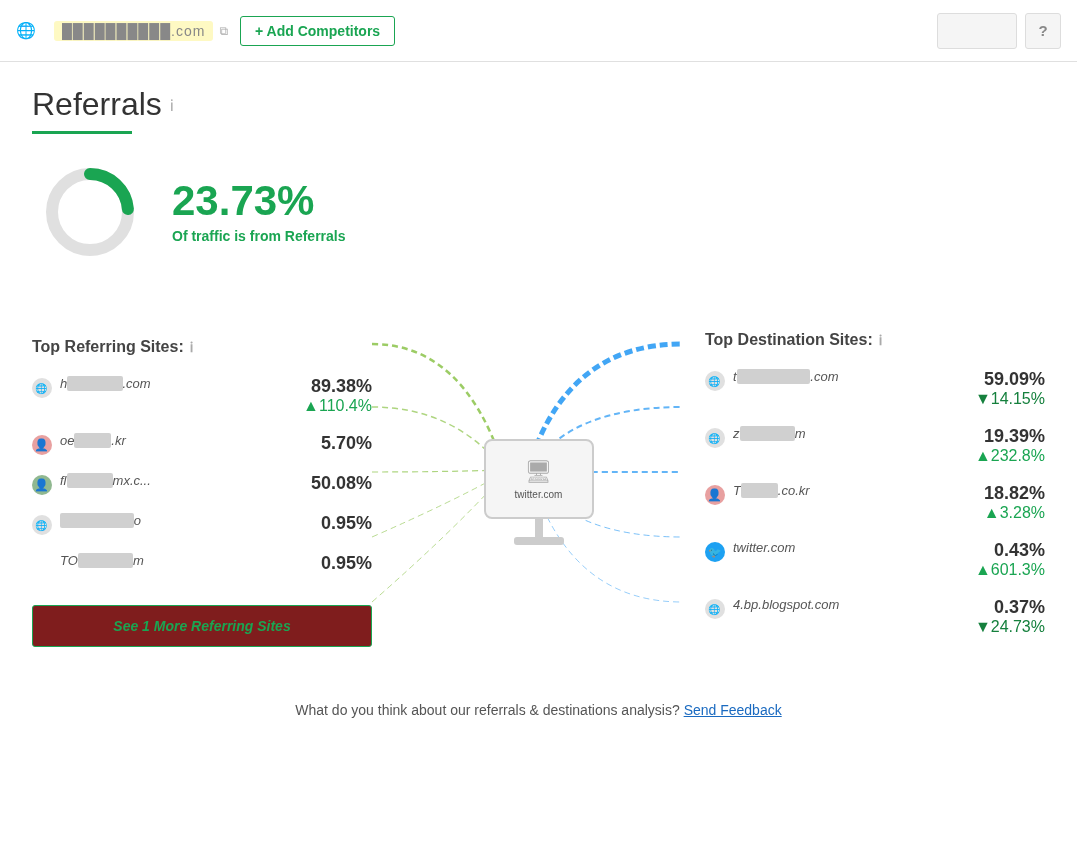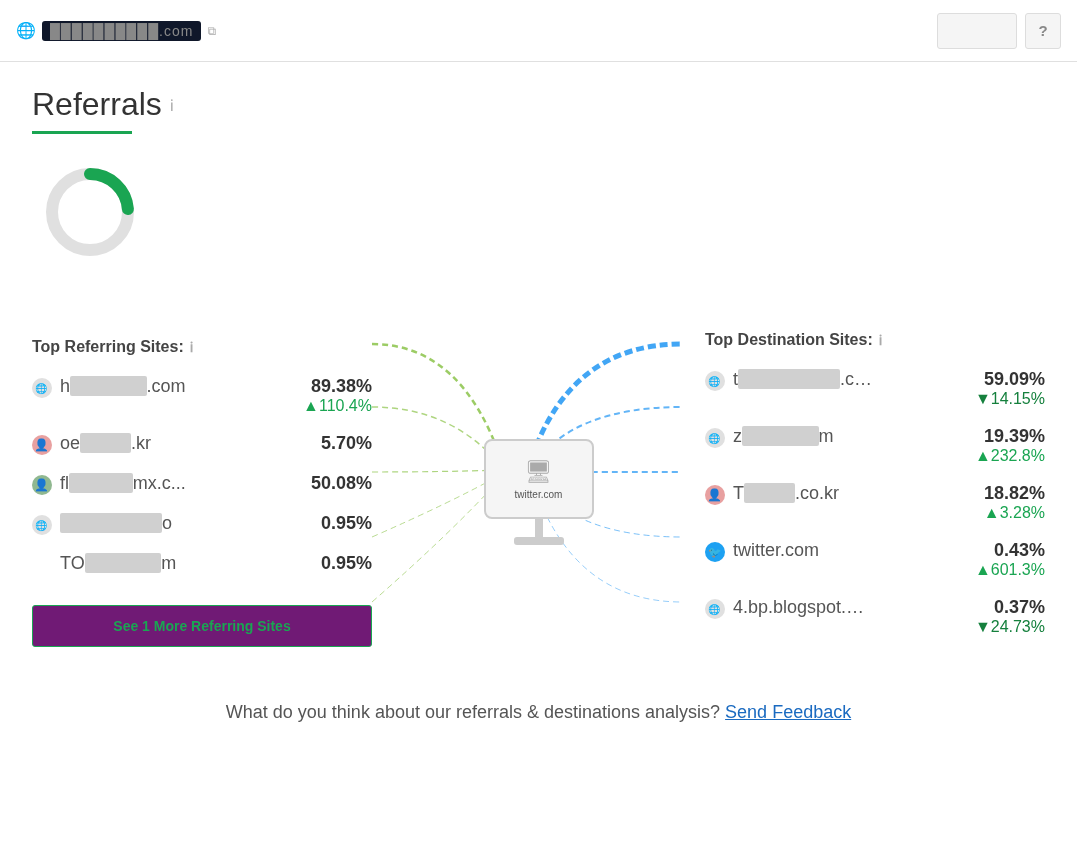--- a/index.html
+++ b/index.html
@@ -27,26 +27,27 @@
       gap: 6px;
       font-size: 15px;
       color: #555;
       margin-right: 12px;
     }
     .header-domain .globe-icon {
       color: #aaa;
       font-size: 16px;
     }
     .header-domain .domain-text {
-      background: #0f172a;
+      background: #fef9c3;
       border-radius: 3px;
       padding: 2px 8px;
       font-size: 14px;
       color: #888;
       letter-spacing: 1px;
+      margin-left: 12px;
     }
     .header-domain .ext-link {
       color: #aaa;
       font-size: 12px;
     }
     .add-competitors-btn {
       border: 1.5px solid #1aa552;
       color: #1aa552;
       background: #fff;
       padding: 6px 14px;
@@ -184,27 +185,28 @@
       justify-content: center;
       font-size: 10px;
       color: #999;
       margin-top: 2px;
     }
     .site-icon.twitter {
       background: #1da1f2;
       color: #fff;
     }
     .site-name {
-      font-size: 18px;
+      font-size: 13px;
       color: #555;
       min-width: 110px;
       max-width: 140px;
       overflow: hidden;
       text-overflow: ellipsis;
       white-space: nowrap;
+      font-style: italic;
     }
     .site-stats {
       margin-left: auto;
       text-align: right;
     }
     .site-percent {
       font-size: 18px;
       font-weight: 700;
       color: #333;
     }
@@ -215,29 +217,30 @@
       justify-content: flex-end;
       gap: 2px;
     }
     .site-change.up { color: #1aa552; }
     .site-change.down { color: #15803d; }
 
     
     .see-more-btn {
       border: 1.5px solid #1aa552;
       color: #1aa552;
-      background: #701a75;
+      background: #7f1d1d;
       padding: 12px 20px;
       font-size: 14px;
       font-weight: 600;
       border-radius: 3px;
       cursor: pointer;
       width: 100%;
       text-align: center;
       margin-top: 12px;
+      font-style: italic;
     }
 
     .main-content {
       display: flex;
       gap: 0;
       align-items: center;
       position: relative;
     }
 
     .left-panel {
@@ -253,21 +256,21 @@
       display: flex;
       align-items: center;
       justify-content: center;
       position: relative;
       min-height: 380px;
     }
 
     
     .page-footer {
       text-align: center;
-      font-size: 18px;
+      font-size: 14px;
       color: #555;
       padding: 20px 0 10px;
     }
     .page-footer a {
       color: #1a6ac0;
       text-decoration: underline;
     }
 
     
     .computer-wrap {
@@ -312,20 +315,21 @@
   </style>
 </head>
 <body>
 
 <div class="header">
   <div class="header-domain">
     <span class="globe-icon">🌐</span>
     <span class="domain-text">██████████.com</span>
     <span class="ext-link">⧉</span>
   </div>
+  <button class="add-competitors-btn">+ Add Competitors</button>
   <div class="header-spacer"></div>
   <div class="header-right">
     <div class="header-search-box"></div>
     <div class="header-help-btn">?</div>
   </div>
 </div>
 
 <div class="page-content">
 
   <div class="page-title">
@@ -336,20 +340,27 @@
 
   <div class="donut-section">
     <div class="donut-container">
       <svg class="donut-svg" viewBox="0 0 100 100">
 
         <circle cx="50" cy="50" r="38" fill="none" stroke="#e0e0e0" stroke-width="12"></circle>
 
         <circle cx="50" cy="50" r="38" fill="none" stroke="#1aa552" stroke-width="12" stroke-dasharray="56.6 182.2" stroke-linecap="round"></circle>
       </svg>
     </div>
+    <div class="donut-stats">
+      <div class="donut-percent">23.73%</div>
+      <div class="donut-label">
+        <span>Of traffic is from</span>
+        <span style="color:#1aa552;font-weight:600;">Referrals</span>
+      </div>
+    </div>
   </div>
 
   <div class="main-content">
 
     <div class="left-panel">
       <div class="panel-title">
         <span>Top Referring Sites:</span>
         <span class="info-icon">ℹ</span>
       </div>
 

